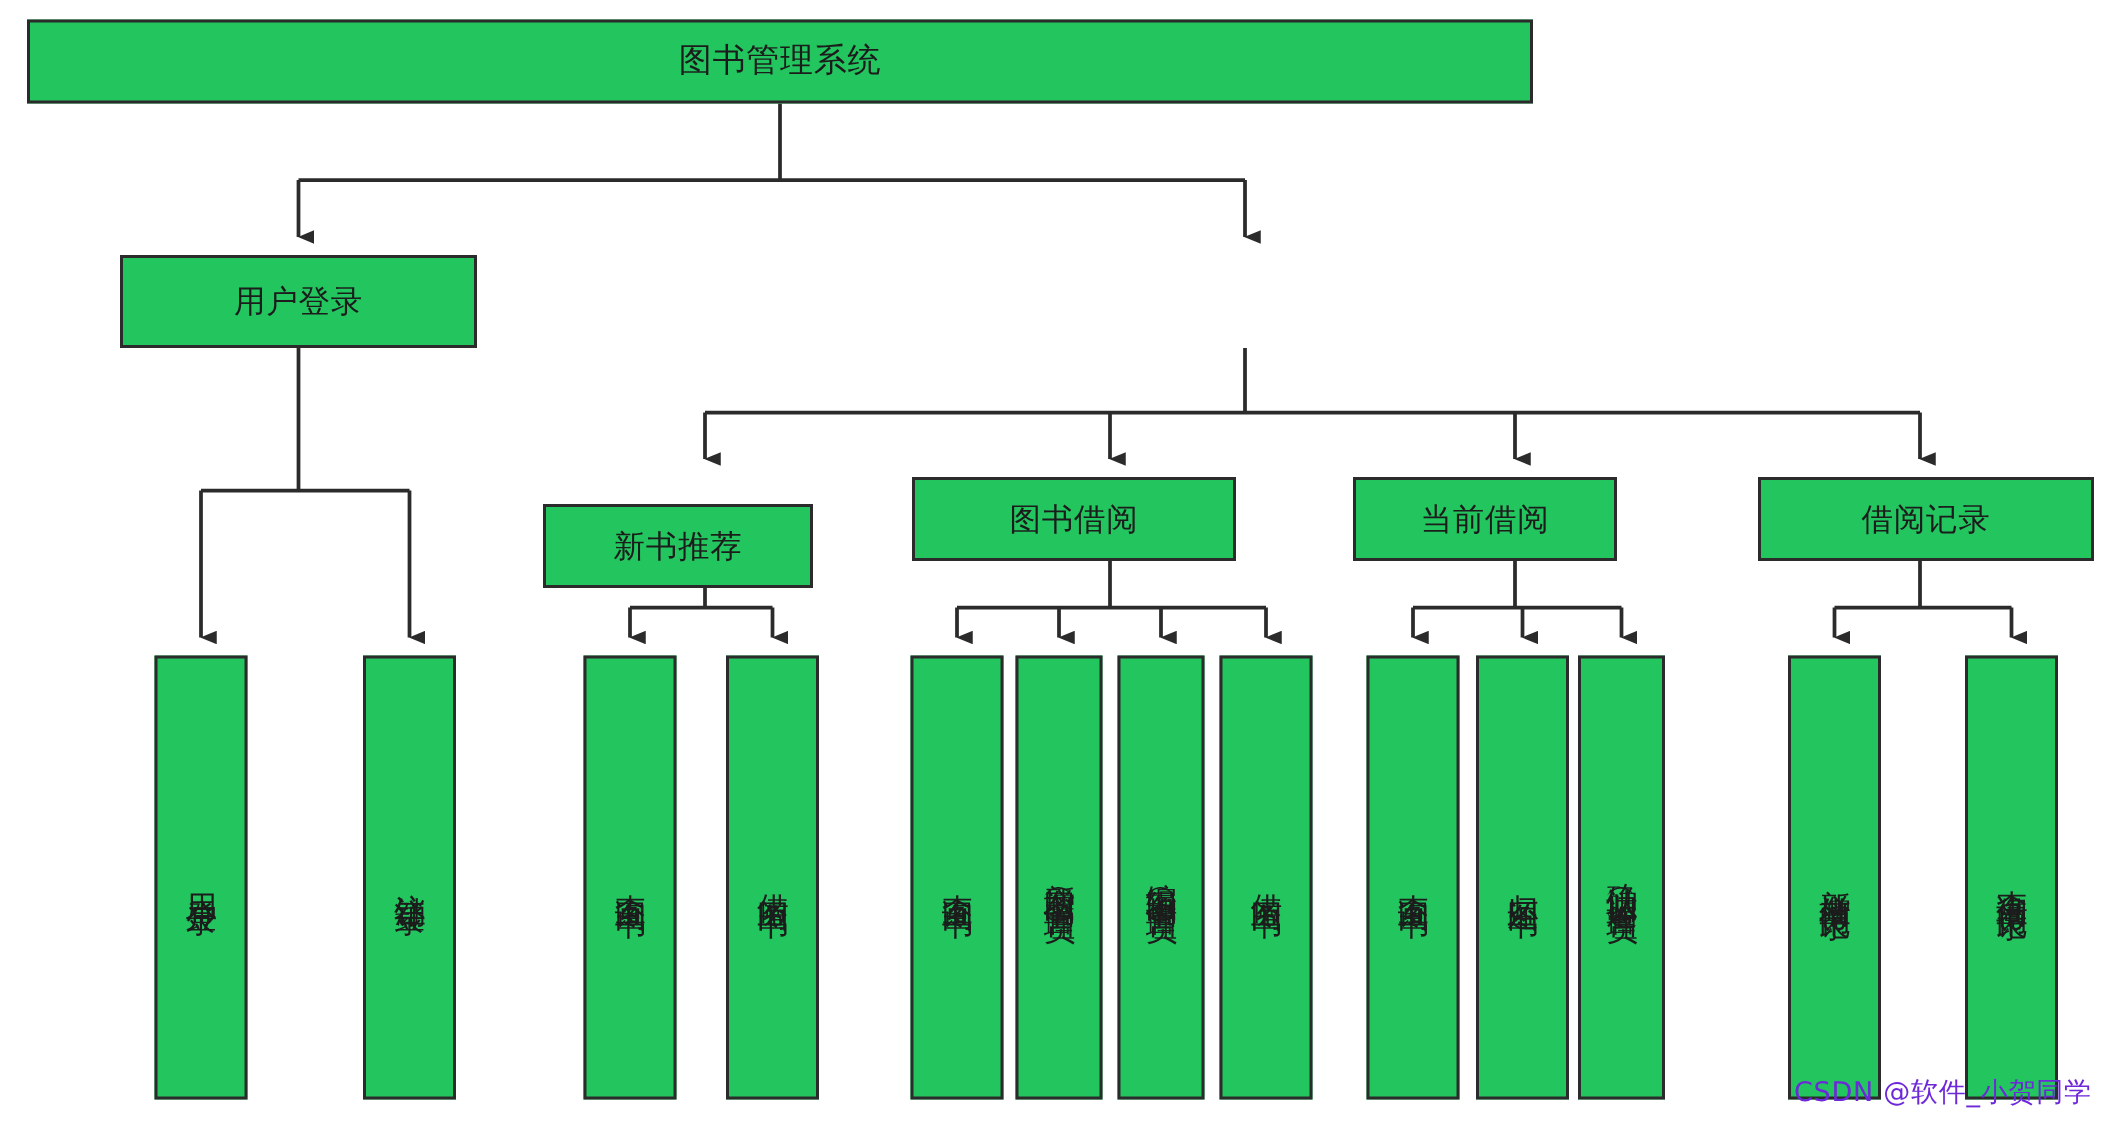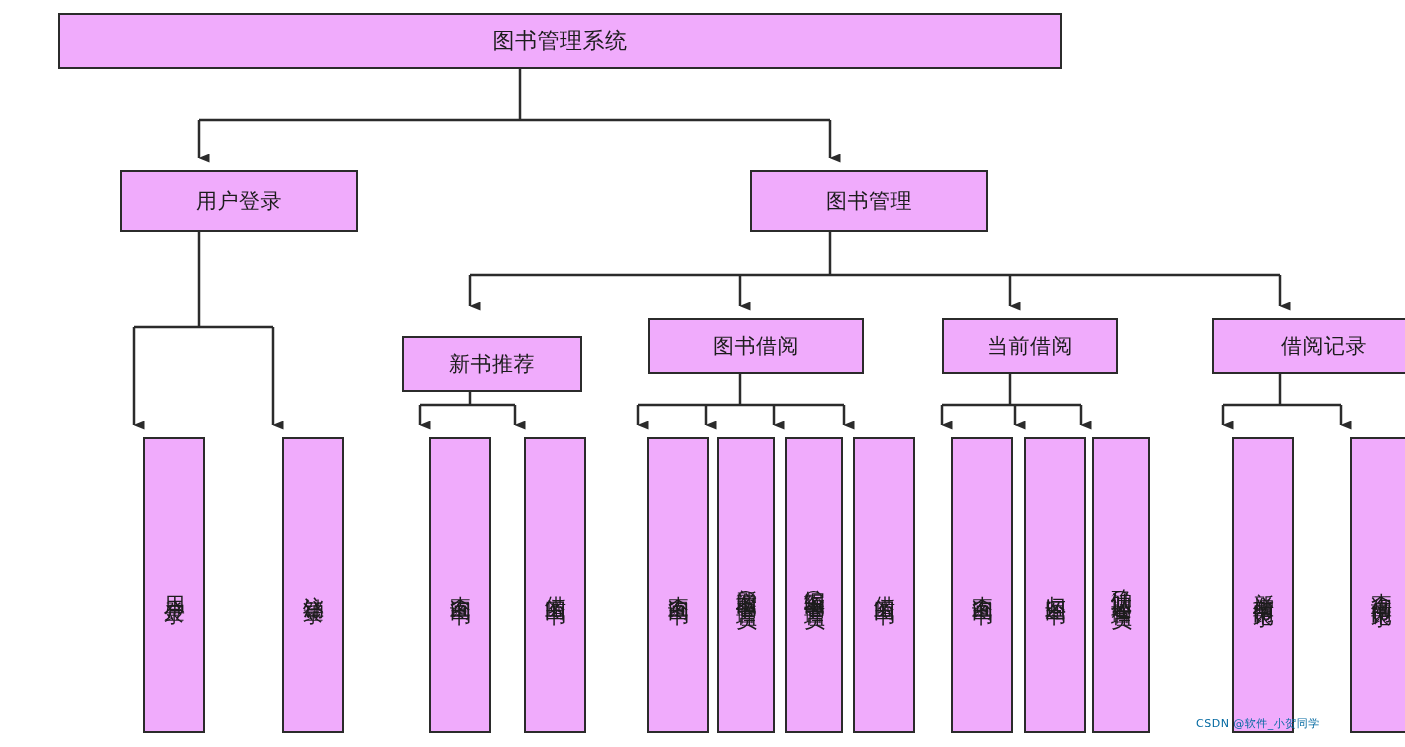--- a/index.html
+++ b/index.html
@@ -25,27 +25,26 @@
     position: absolute;
     top: 0;
     left: 0;
     width: 1405px;
     height: 747px;
     display: block;
   }
   .node-box {
     position: absolute;
     box-sizing: border-box;
-    background: #f0abfc;
+    background: #22c55e;
     border: 2.5px solid #2b2b2b;
     display: flex;
     align-items: center;
     justify-content: center;
     overflow: hidden;
-    margin-left: 40px;
   }
   .node-label {
     color: #1c1c1c;
     font-size: 21px;
     line-height: 1.18;
     letter-spacing: 0.5px;
     white-space: nowrap;
     text-align: center;
     user-select: none;
   }
@@ -54,22 +53,22 @@
     text-orientation: upright;
     letter-spacing: 3px;
     font-size: 21px;
     white-space: nowrap;
   }
   .node-box.root .node-label {
     font-size: 22px;
   }
   .watermark {
     position: absolute;
-    color: #0369a1;
-    font-size: 11px;
+    color: #6d28d9;
+    font-size: 18px;
     letter-spacing: 0.5px;
     white-space: nowrap;
     user-select: none;
   }
 </style>
 </head>
 <body>
 
 <div id="diagram-root">
 
@@ -123,23 +122,20 @@
     </g>
   </svg>
 
   <div class="node-box root" style="left: 18px; top: 13px; width: 1004px; height: 56px;">
     <span class="node-label">图书管理系统</span>
   </div>
 
   <div class="node-box" style="left: 80px; top: 170px; width: 238px; height: 62px;">
     <span class="node-label">用户登录</span>
   </div>
-  <div class="node-box" style="left: 710px; top: 170px; width: 238px; height: 62px;">
-    <span class="node-label">图书管理</span>
-  </div>
 
   <div class="node-box" style="left: 362px; top: 336px; width: 180px; height: 56px;">
     <span class="node-label">新书推荐</span>
   </div>
   <div class="node-box" style="left: 608px; top: 318px; width: 216px; height: 56px;">
     <span class="node-label">图书借阅</span>
   </div>
   <div class="node-box" style="left: 902px; top: 318px; width: 176px; height: 56px;">
     <span class="node-label">当前借阅</span>
   </div>

